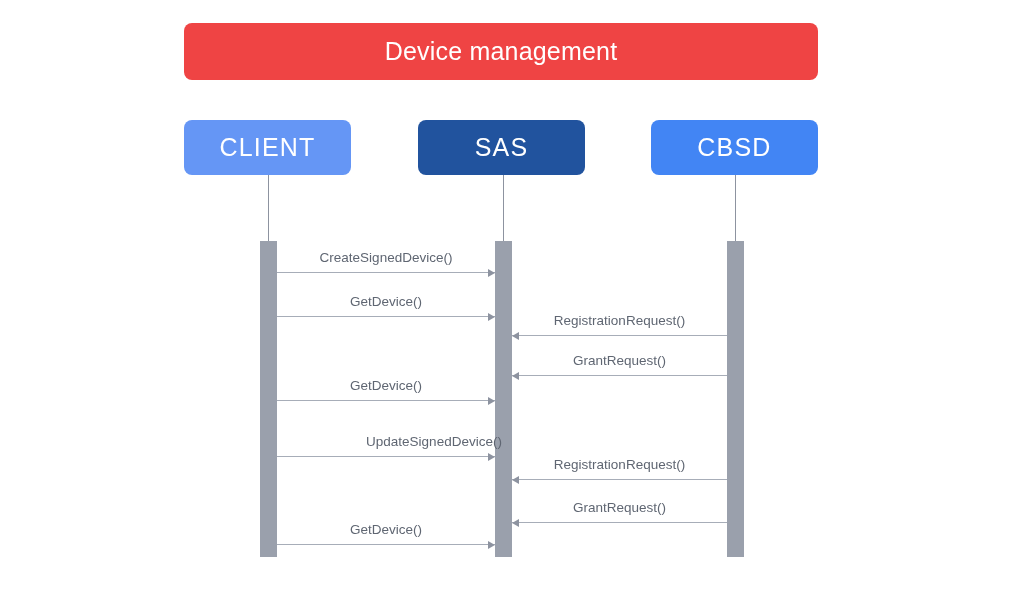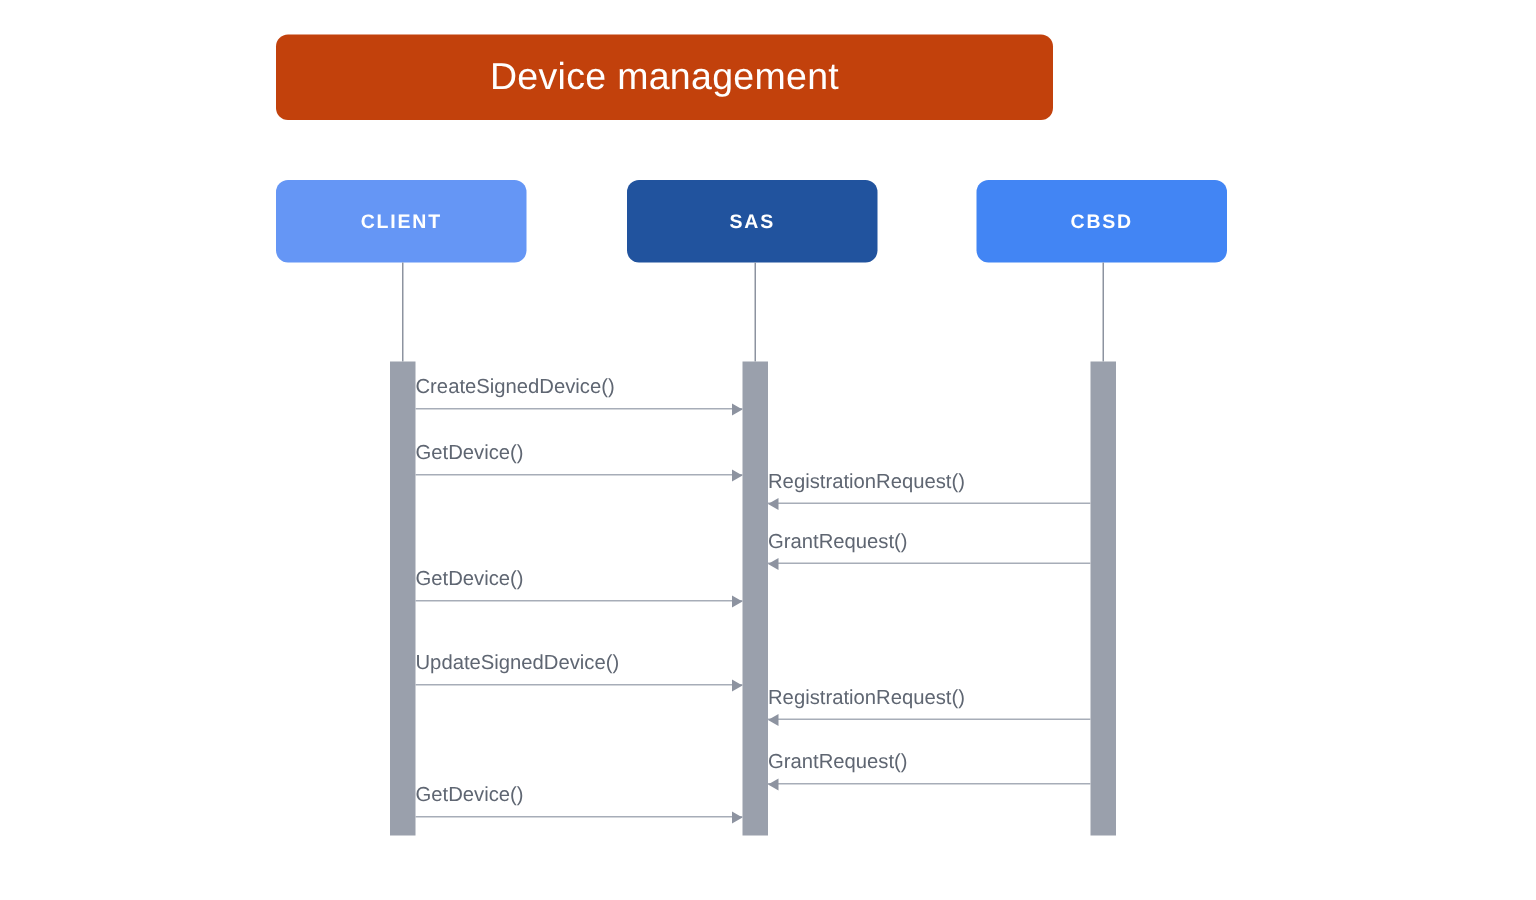--- a/index.html
+++ b/index.html
@@ -21,23 +21,23 @@
     top: 0;
     width: 1024px;
     height: 600px;
   }
 
   
   .title-banner {
     position: absolute;
     left: 184px;
     top: 23px;
-    width: 518px;
+    width: 634px;
     height: 57px;
-    background: #c2410c;
+    background: #ef4444;
     border-radius: 8px;
     display: flex;
     align-items: center;
     justify-content: center;
     box-sizing: border-box;
   }
   .title-banner .title-text {
     color: #ffffff;
     font-size: 25px;
     font-weight: 400;
@@ -51,22 +51,22 @@
     top: 120px;
     height: 55px;
     border-radius: 8px;
     display: flex;
     align-items: center;
     justify-content: center;
     box-sizing: border-box;
   }
   .participant-box .participant-label {
     color: #ffffff;
-    font-size: 13px;
-    font-weight: bold;
+    font-size: 25px;
+    font-weight: normal;
     letter-spacing: 1.2px;
     line-height: 1;
   }
 
   
   .lifeline {
     position: absolute;
     width: 1px;
     background: #8d93a0;
   }
@@ -105,21 +105,21 @@
   }
   .message.dir-left .msg-arrow {
     left: 0;
     border-right: 7px solid #8d93a0;
   }
   .message .msg-label {
     position: absolute;
     left: 0;
     width: 100%;
     top: -21px;
-    text-align: left;
+    text-align: center;
     color: #5f6672;
     font-size: 13.5px;
     line-height: 1;
     white-space: nowrap;
   }
 </style>
 </head>
 <body>
 
 <div id="diagram-root">
@@ -170,21 +170,21 @@
         <div class="msg-label" style="color: rgb(95, 102, 114);">GrantRequest()</div>
       </div>
       <div class="message dir-right" style="left: 277px; top: 400px; width: 218px;">
         <div class="msg-line" style="background: rgb(167, 173, 184);"></div>
         <div class="msg-arrow"></div>
         <div class="msg-label" style="color: rgb(95, 102, 114);">GetDevice()</div>
       </div>
       <div class="message dir-right" style="left: 277px; top: 456px; width: 218px;">
         <div class="msg-line" style="background: rgb(167, 173, 184);"></div>
         <div class="msg-arrow"></div>
-        <div class="msg-label" style="color: rgb(95, 102, 114);">UpdateSignedDevice()</div>
+        <div class="msg-label" style="color: rgb(95, 102, 114); padding-left: 48px;">UpdateSignedDevice()</div>
       </div>
       <div class="message dir-left" style="left: 512px; top: 479px; width: 215px;">
         <div class="msg-line" style="background: rgb(167, 173, 184);"></div>
         <div class="msg-arrow"></div>
         <div class="msg-label" style="color: rgb(95, 102, 114);">RegistrationRequest()</div>
       </div>
       <div class="message dir-left" style="left: 512px; top: 522px; width: 215px;">
         <div class="msg-line" style="background: rgb(167, 173, 184);"></div>
         <div class="msg-arrow"></div>
         <div class="msg-label" style="color: rgb(95, 102, 114);">GrantRequest()</div>

